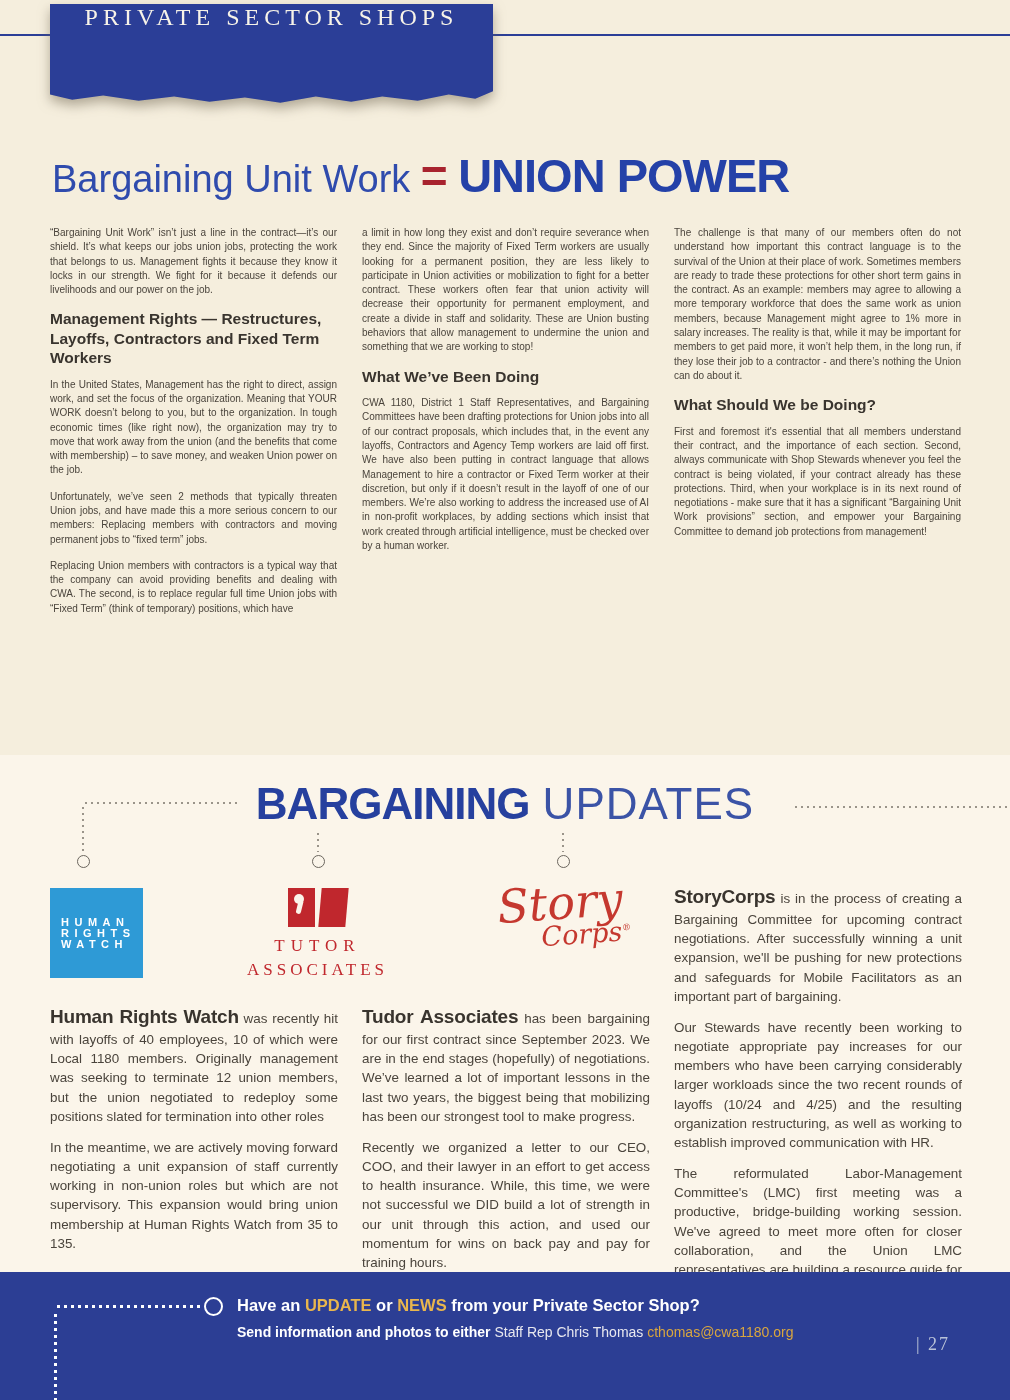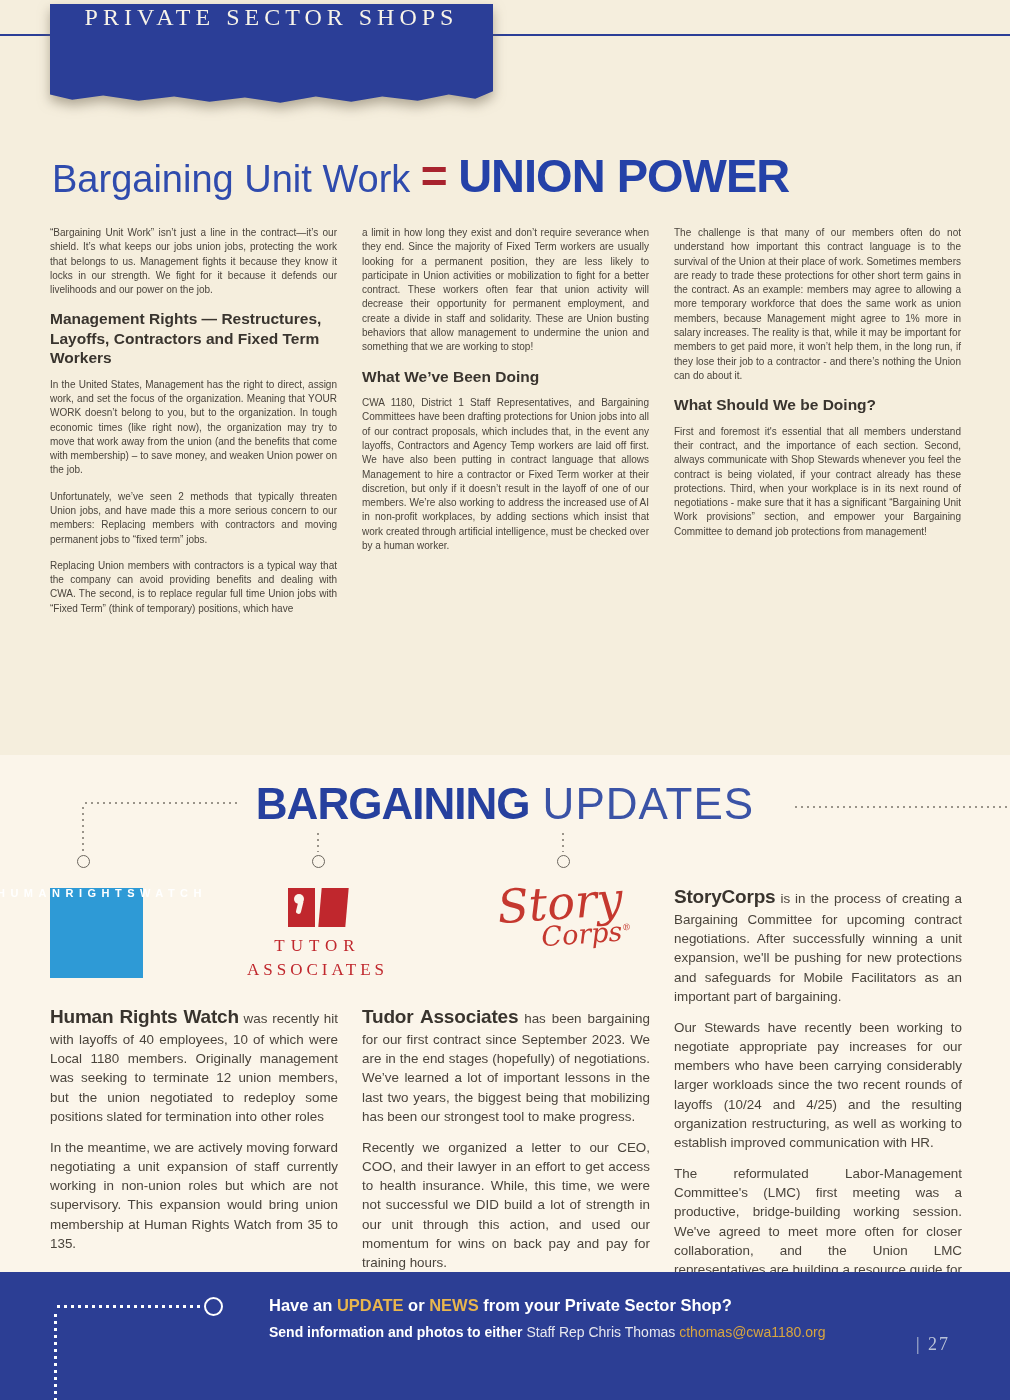--- a/index.html
+++ b/index.html
@@ -47,21 +47,21 @@
   .updates-title .bold { font-size:44px; font-weight:800; color:#26409e; letter-spacing:-1px; }
   .updates-title .thin { font-size:44px; font-weight:300; color:#3b53a6; letter-spacing:1px; }
 
   
   .dot-h { position:absolute; height:4px; background-image:radial-gradient(circle, #9a948a 1.1px, transparent 1.5px); background-size:6px 4px; background-repeat:repeat-x; }
   .dot-v { position:absolute; width:4px; background-image:radial-gradient(circle, #9a948a 1.1px, transparent 1.5px); background-size:4px 6px; background-repeat:repeat-y; }
   .node-circle { position:absolute; width:13px; height:13px; border:1.6px solid #6b665e; border-radius:50%; background:transparent; }
 
   
   .hrw-logo { position:absolute; left:50px; top:888px; width:93px; height:90px; background:#2e9ad6;
-    display:flex; justify-content:center; padding-left:11px; }
+    display:flex; flex-direction:column; justify-content:center; padding-left:11px; }
   .hrw-logo span { color:#fff; font-size:11px; font-weight:700; letter-spacing:5.5px; line-height:1; }
 
   .tutor-logo { position:absolute; left:240px; top:888px; width:155px; text-align:center; }
   .tutor-mark { display:flex; justify-content:center; gap:5px; margin-bottom:9px; }
   .tm-left { position:relative; width:27px; height:39px; background:#c0272d; }
   .tm-left::before { content:""; position:absolute; left:6px; top:6px; width:10px; height:10px; background:#fbf5ea; border-radius:50%; }
   .tm-left::after { content:""; position:absolute; left:9px; top:13px; width:5px; height:13px; background:#fbf5ea; border-radius:0 0 6px 6px; transform:rotate(14deg); }
   .tm-right { width:27px; height:39px; background:#c0272d; transform:skewX(-5deg); }
   .tutor-logo .t1 { font-family:"Liberation Serif", serif; color:#c0272d; font-size:17px; letter-spacing:6px; }
   .tutor-logo .t2 { font-family:"Liberation Serif", serif; color:#c0272d; font-size:17px; letter-spacing:4px; margin-top:4px; }
@@ -79,21 +79,21 @@
   .c-tudor { left:362px; top:1003px; }
   .c-sc { left:674px; top:862px;margin-top:21px; }
 
   
   .footer { position:absolute; left:0; top:1272px; width:100%; height:128px; background:#2c3e94; }
   .f-dot-h { position:absolute; left:55px; top:1304px; width:147px; height:5px;
     background-image:radial-gradient(circle, #ffffff 1.6px, transparent 2px); background-size:7px 5px; background-repeat:repeat-x; }
   .f-dot-v { position:absolute; left:53px; top:1312px; width:5px; height:88px;
     background-image:radial-gradient(circle, #ffffff 1.6px, transparent 2px); background-size:5px 7px; background-repeat:repeat-y; }
   .f-circle { position:absolute; left:204px; top:1297px; width:19px; height:19px; border:2px solid #fff; border-radius:50%; }
-  .f-text { position:absolute; left:237px; top:1296px; width:620px;margin-left:32px; }
+  .f-text { position:absolute; left:237px; top:1296px; width:620px; }
   .f-line1 { font-size:16.5px; font-weight:700; color:#ffffff; margin-bottom:9px; }
   .f-line1 .gold { color:#e9b64d; }
   .f-line2, .f-line3 { font-size:14px; color:#e8e8ef; margin-bottom:4px; }
   .f-line2 .b { font-weight:700; color:#ffffff; }
   .f-email { color:#d9a63f; text-decoration:none; }
   .f-page { position:absolute; left:916px; top:1334px; font-family:"Liberation Serif", serif; font-size:18px; color:#b9c2d8; letter-spacing:2px; }
 </style>
 </head>
 <body>
 

